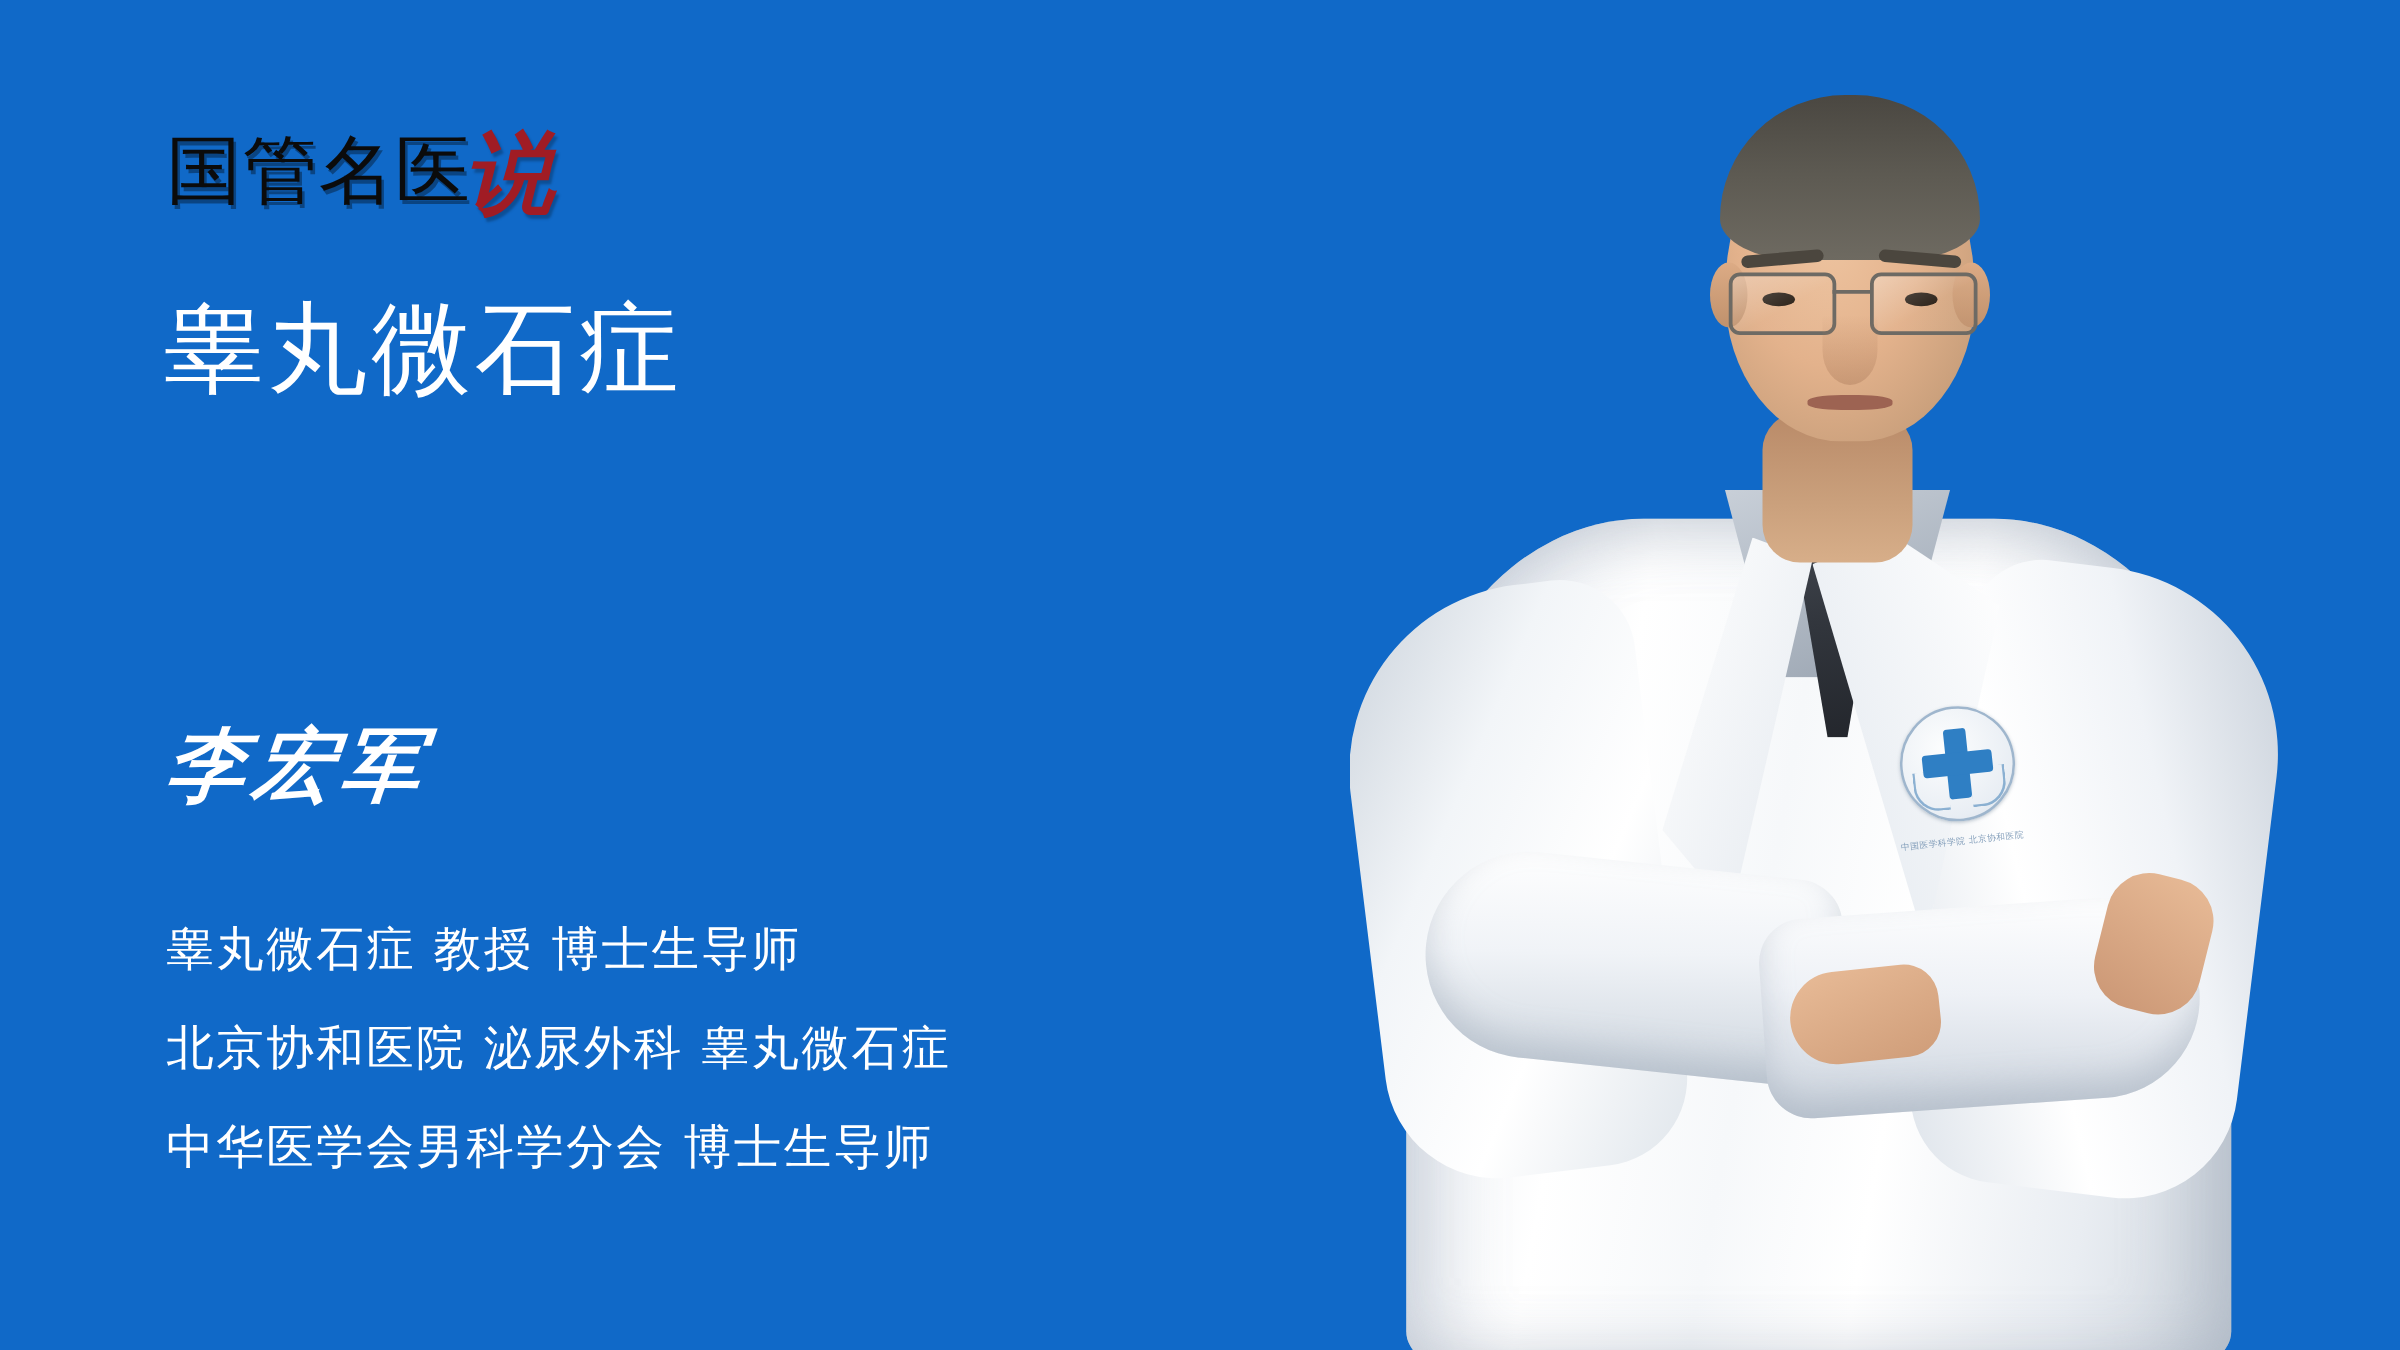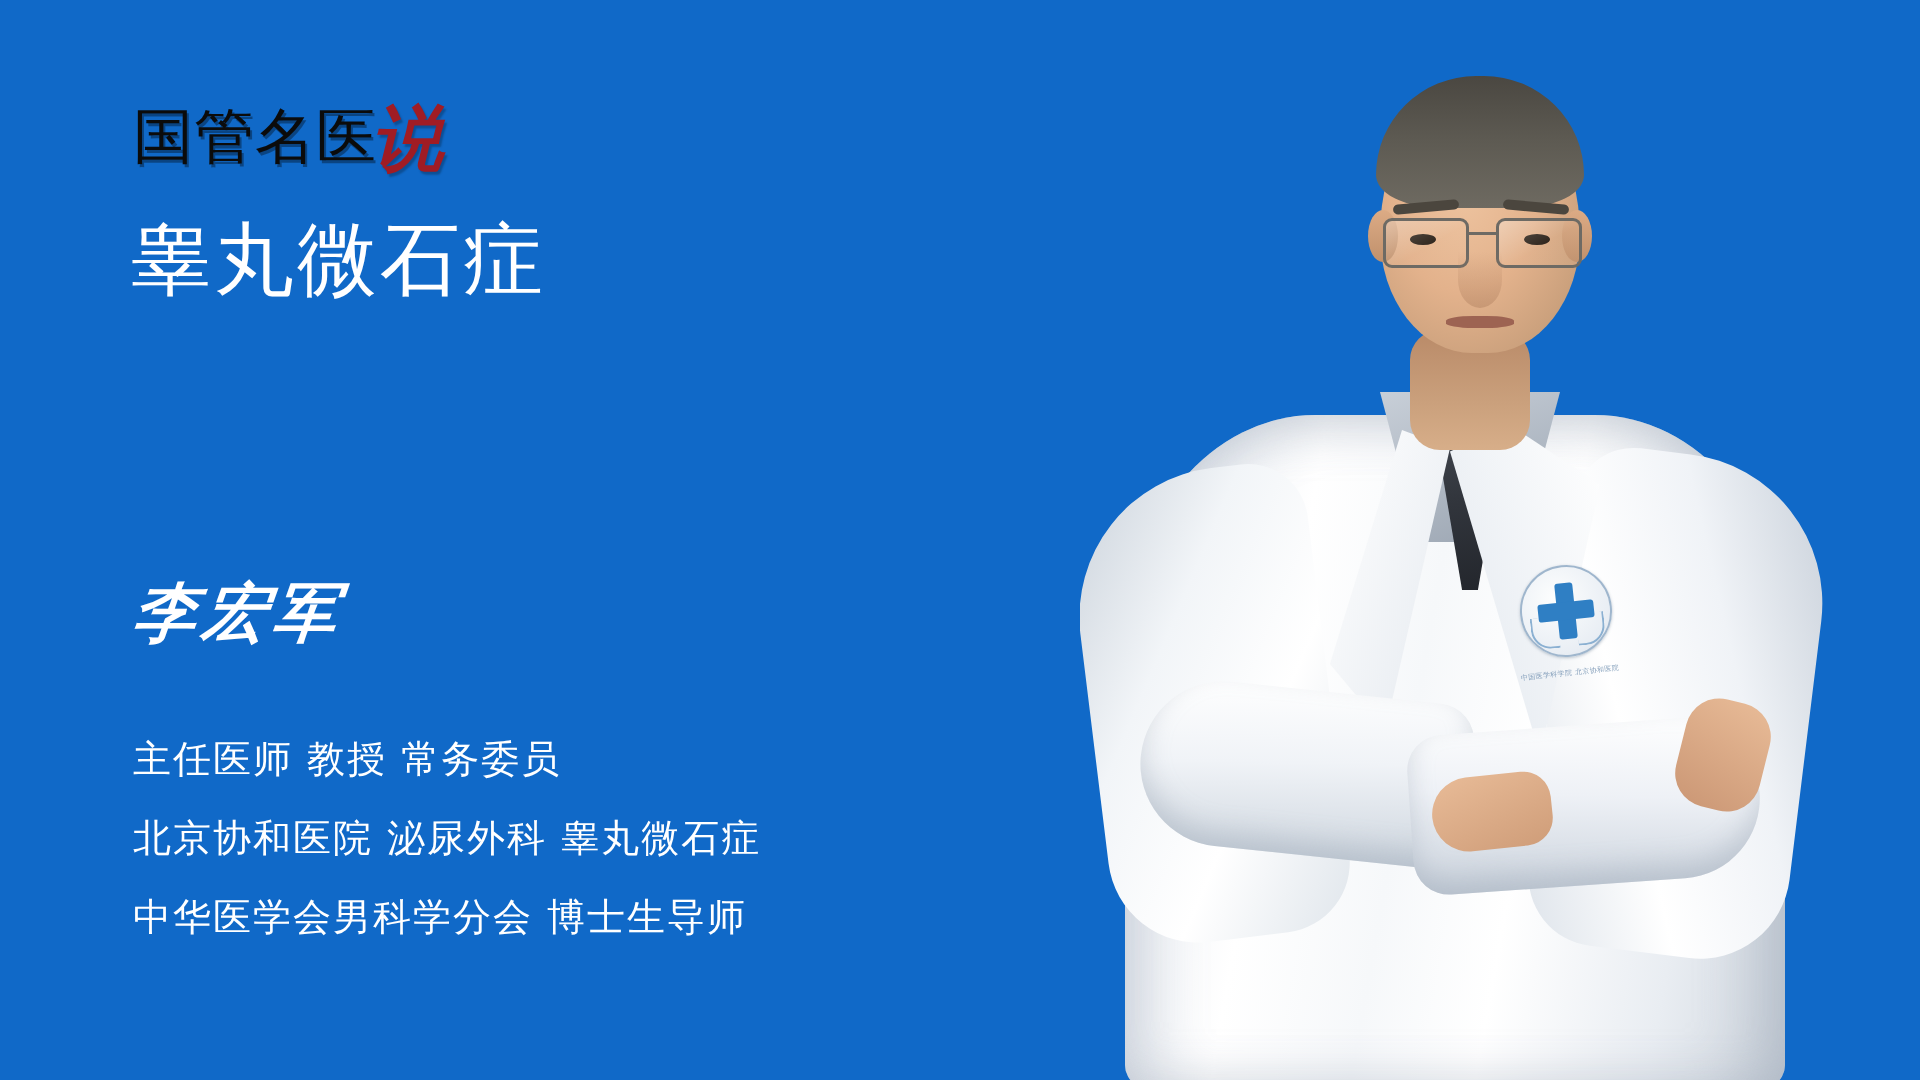--- a/index.html
+++ b/index.html
@@ -48,21 +48,21 @@
     margin-left: -6px;
     position: relative;
     top: 6px;
     text-shadow: 2px 3px 2px rgba(0,0,0,0.25);
   }
 
   
   .title-block {
     position: absolute;
     left: 131px;
-    top: 203px;
+    top: 222px;
     width: 820px;
   }
   .title-line {
     font-family: "DejaVu Sans", "Liberation Sans", sans-serif;
     font-size: 80px;
     line-height: 1.42;
     font-weight: 400;
     color: #ffffff;
     letter-spacing: 3px;
     white-space: nowrap;
@@ -386,21 +386,21 @@
     <span class="logo-accent">说</span>
   </div>
 
   <div class="title-block">
     <div class="title-line">睾丸微石症</div>
   </div>
 
   <div class="doctor-name">李宏军</div>
 
   <div class="credentials">
-    <div class="cred-line">主任医师  教授  常务委员</div>
+    <div class="cred-line">睾丸微石症  教授  博士生导师</div>
     <div class="cred-line">北京协和医院  泌尿外科  睾丸微石症</div>
     <div class="cred-line">中华医学会男科学分会  博士生导师</div>
   </div>
 
   <div class="photo">
     <div class="coat"></div>
     <div class="coat-shoulder-l"></div>
     <div class="coat-shoulder-r"></div>
     <div class="shirt"></div>
     <div class="tie"></div>

